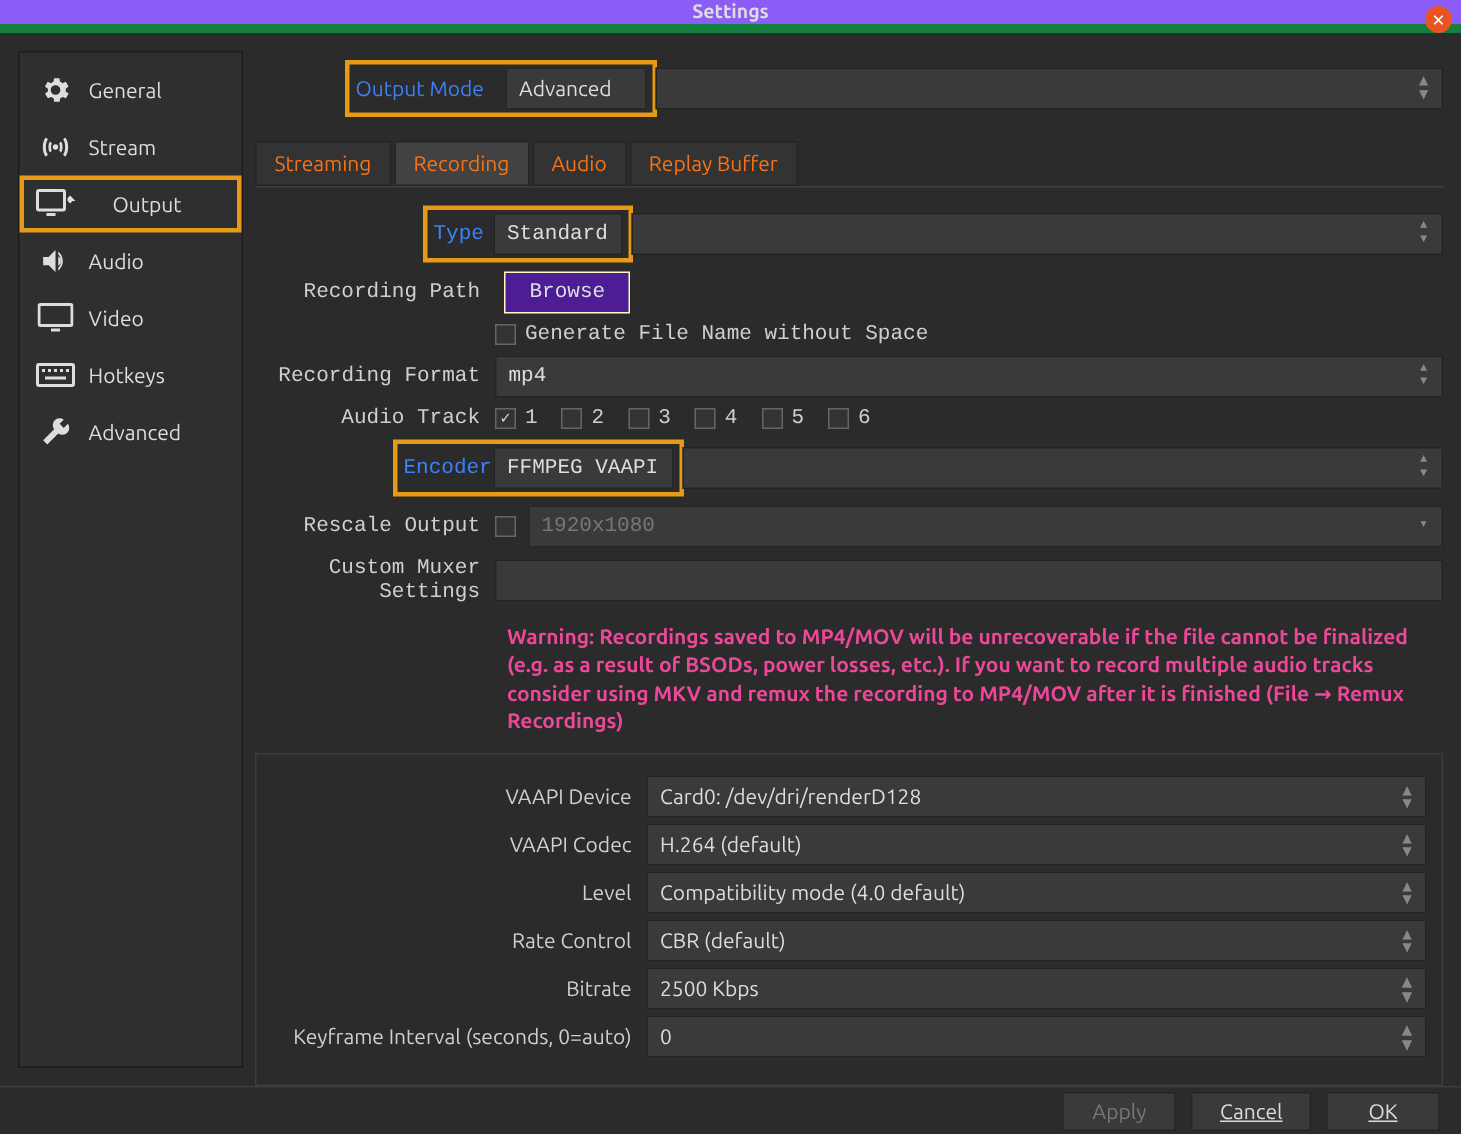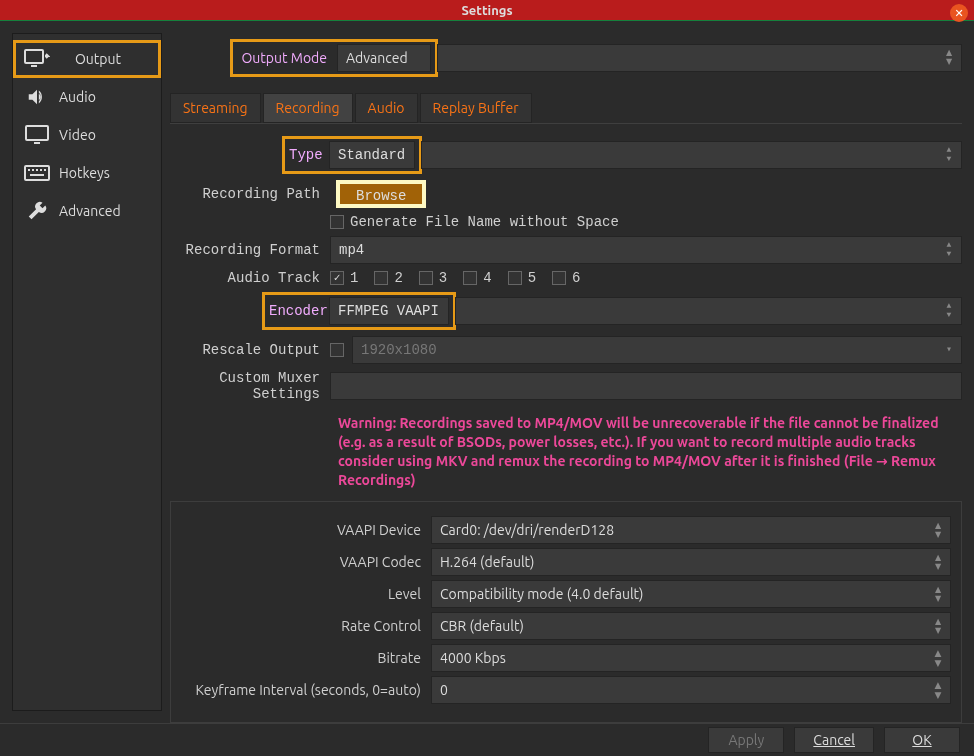--- a/index.html
+++ b/index.html
@@ -7,27 +7,27 @@
     font-family: "Ubuntu", "DejaVu Sans", sans-serif;
     background: #2b2b2b;
     color: #cfcfcf;
     font-size: 14px;
     width: 974px;
     height: 756px;
     overflow: hidden;
   }
   .window { width: 100%; height: 100%; display: flex; flex-direction: column; }
   .titlebar {
-    background: #b91c1c;
+    background: #8b5cf6;
     height: 28px;
     display: flex;
     align-items: center;
     justify-content: center;
     position: relative;
-    border-bottom: 1px solid #15803d;
+    border-bottom: 6px solid #15803d;
   }
   .titlebar-title { font-weight: bold; color: #ddd; font-size: 13px; }
   .close-btn {
     position: absolute; right: 6px; top: 4px;
     width: 18px; height: 18px; border-radius: 50%;
     background: #e95420; color: #fff;
     display: flex; align-items: center; justify-content: center;
     font-size: 11px; cursor: pointer; font-weight:bold;
   }
   .body { flex: 1; display: flex; background: #2b2b2b; }
@@ -53,41 +53,41 @@
   .side-item .ico { width: 28px; height: 22px; display:flex; align-items:center; justify-content:center; }
   .side-item .ico svg { fill: #ddd; }
 
   
   .main {
     flex: 1; margin: 12px 12px 0 0;
     display: flex; flex-direction: column;
   }
   .row { display: flex; align-items: center; margin-bottom: 8px; }
   .label-r {
-    text-align: right; padding-right: 10px;
-    color: #f0abfc;
+    padding-right: 10px;
+    color: #3b82f6;
   }
   .hl { border: 3px solid #e69a17; padding: 2px 4px; display: inline-flex; align-items:center; }
   .select, .input, .spin {
     background: #3a3a3a; border: 1px solid #242424;
     color: #ddd; height: 28px; padding: 0 8px;
     display: flex; align-items: center; position: relative;
   }
   .select { flex:1; }
   .select .arrows, .spin .arrows {
     position: absolute; right: 4px; top: 0; bottom: 0;
     width: 16px; display:flex; flex-direction:column; justify-content:center;
     color: #888; font-size: 8px; line-height: 8px; text-align:center;
     gap: 1px;
   }
   .input { flex:1; }
   .btn {
-    background: #a16207; border: 4px solid #fef9c3;
+    background: #4c1d95; border: 1px solid #fef9c3;
     color: #ddd; height: 28px; padding: 0 16px;
-    display:flex; align-items:flex-end; cursor:pointer;
+    display:flex; align-items:center; cursor:pointer;
   }
   .tabs { display:flex; border-bottom: 1px solid #3f3f3f; margin-bottom: 12px; }
   .tab {
     padding: 6px 12px; background: #333; color:#f97316;
     border: 1px solid #242424; cursor:pointer;
     margin-right: 2px;
   }
   .tab.active { background: #424242; }
   .check-row { display:flex; align-items:center; gap: 16px; }
   .check { display:flex; align-items:center; gap:6px; }
@@ -135,20 +135,36 @@
   <div class="titlebar">
     <span class="titlebar-title">Settings</span>
     <div class="close-btn">
       <span>✕</span>
     </div>
   </div>
 
   <div class="body">
 
     <div class="sidebar">
+      <div class="side-item">
+        <span class="ico">
+          <svg viewBox="0 0 24 24" width="22" height="22">
+              <path d="M19.4 13a7.5 7.5 0 0 0 .1-1 7.5 7.5 0 0 0-.1-1l2.1-1.6-2-3.4-2.5 1a7.6 7.6 0 0 0-1.7-1l-.4-2.6h-4l-.4 2.6a7.6 7.6 0 0 0-1.7 1l-2.5-1-2 3.4L6.5 11a7.5 7.5 0 0 0 0 2l-2.1 1.6 2 3.4 2.5-1c.5.4 1.1.8 1.7 1l.4 2.6h4l.4-2.6c.6-.2 1.2-.6 1.7-1l2.5 1 2-3.4L19.4 13zM12 15.5A3.5 3.5 0 1 1 15.5 12 3.5 3.5 0 0 1 12 15.5z"></path>
+            </svg>
+        </span>
+        <span>General</span>
+      </div>
+      <div class="side-item">
+        <span class="ico">
+          <svg viewBox="0 0 24 24" width="22" height="22">
+              <path d="M5 5c-3 3-3 11 0 14l1.5-1.5c-2-2-2-9 0-11L5 5zm14 0l-1.5 1.5c2 2 2 9 0 11L19 19c3-3 3-11 0-14zM8 8c-1.5 1.5-1.5 6.5 0 8l1.4-1.4c-.8-.8-.8-4.4 0-5.2L8 8zm8 0l-1.4 1.4c.8.8.8 4.4 0 5.2L16 16c1.5-1.5 1.5-6.5 0-8zm-4 2a2 2 0 1 0 2 2 2 2 0 0 0-2-2z"></path>
+            </svg>
+        </span>
+        <span>Stream</span>
+      </div>
       <div class="side-item active">
         <span class="ico">
           <svg viewBox="0 0 26 20" width="26" height="20">
               <rect x="1" y="1" width="18" height="13" rx="1" fill="none" stroke="#ddd" stroke-width="2"></rect>
               <rect x="7" y="16" width="6" height="2" fill="#ddd"></rect>
               <path d="M21 7 h3 l-2 -2 M24 7 l-2 2" stroke="#ddd" stroke-width="2" fill="none"></path>
             </svg>
         </span>
         <span>Output</span>
       </div>
@@ -368,21 +384,21 @@
               <div class="arrows">
                   <span>▲</span>
                   <span>▼</span>
                 </div>
             </div>
           </div>
 
           <div class="form-row">
             <div class="form-label">Bitrate</div>
             <div class="spin form-ctrl">
-              <span>4000 Kbps</span>
+              <span>2500 Kbps</span>
               <div class="arrows">
                   <span>▲</span>
                   <span>▼</span>
                 </div>
             </div>
           </div>
 
           <div class="form-row">
             <div class="form-label">Keyframe Interval (seconds, 0=auto)</div>
             <div class="spin form-ctrl">

